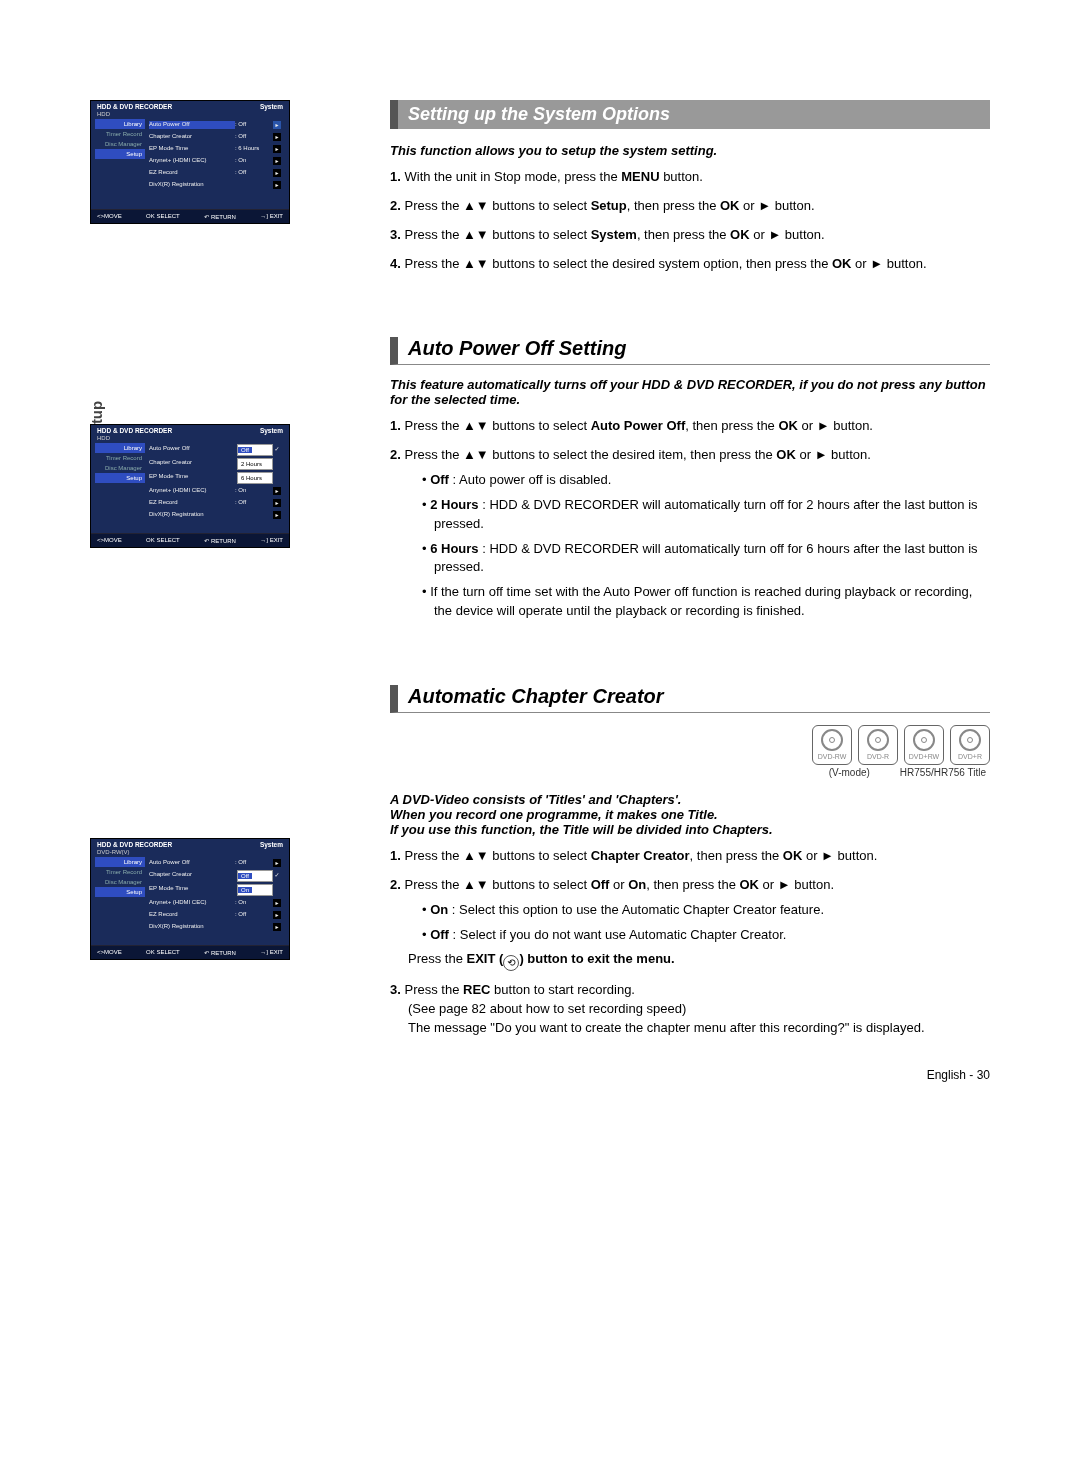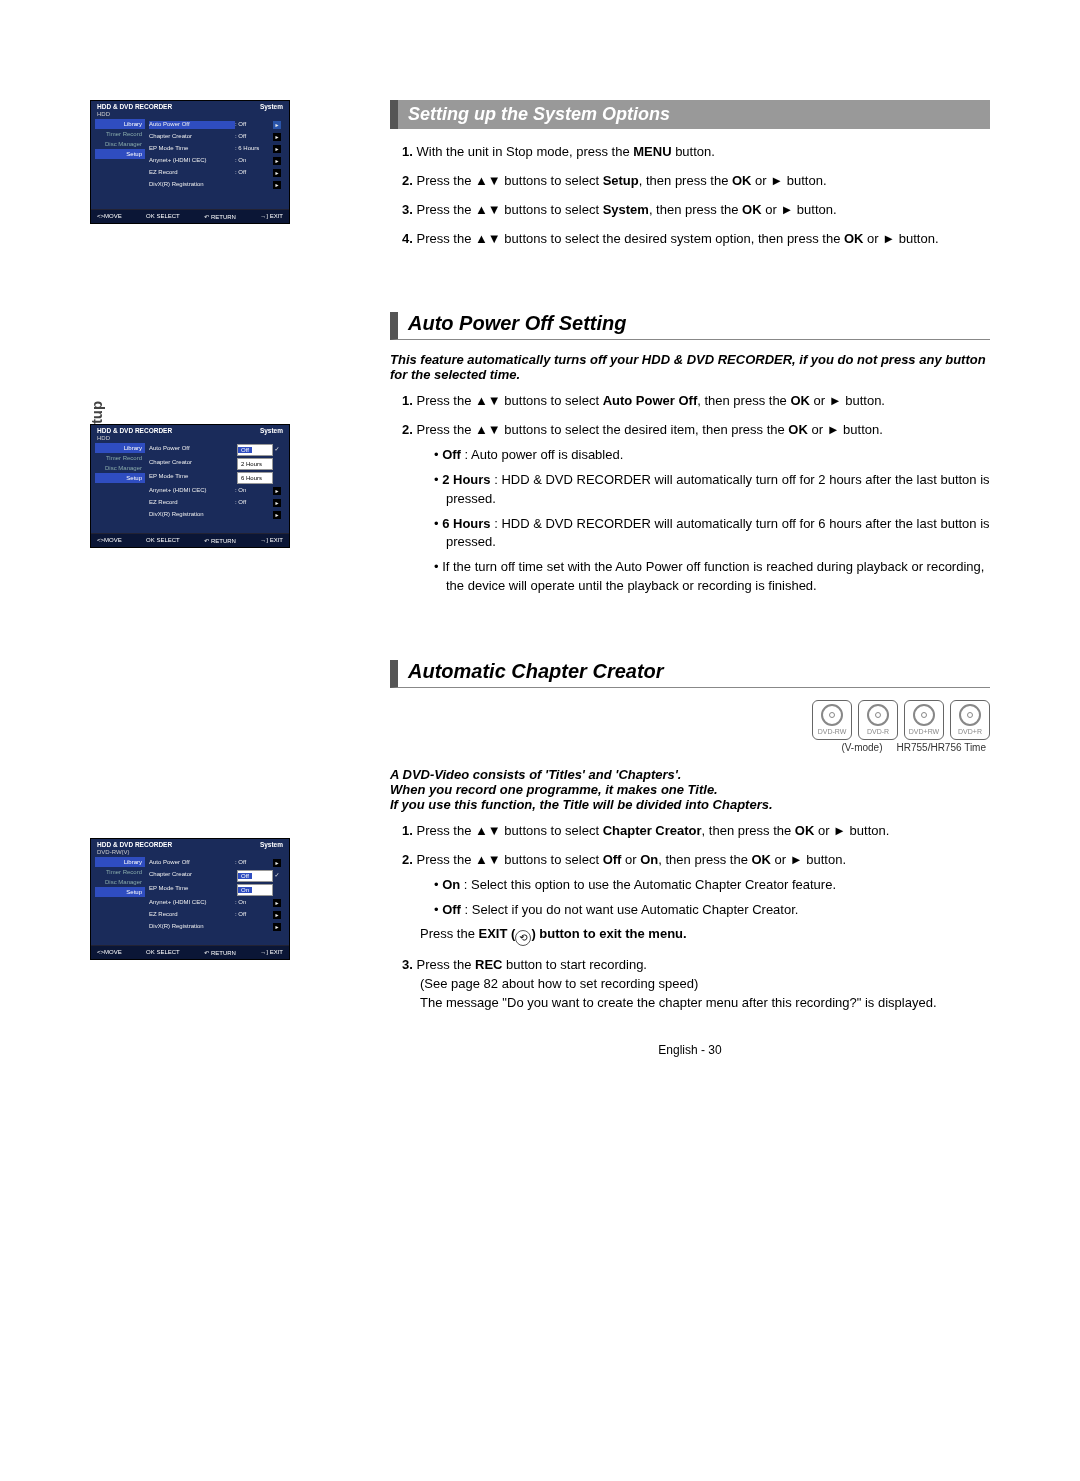--- a/index.html
+++ b/index.html
@@ -91,47 +91,47 @@
     border-bottom: 1px solid #888;
     padding: 0 0 4px 10px;
     margin: 20px 0 12px 0;
   }
   .lead {
     font-weight: bold;
     font-style: italic;
     font-size: 13px;
     margin-bottom: 10px;
   }
-  ol.steps { list-style: none; margin-left: 12px; }
+  ol.steps { list-style: none; margin-left: 0; }
   ol.steps > li { margin-bottom: 10px; line-height: 1.45; padding-left: 18px; text-indent: -18px; }
   ol.steps > li .num { font-weight: bold; }
   ul.sub { list-style: none; margin: 6px 0 0 14px; }
   ul.sub > li { margin-bottom: 6px; line-height: 1.45; padding-left: 12px; text-indent: -12px; }
   ul.sub > li::before { content: "• "; }
   .bold { font-weight: bold; }
 
   .disc-icons { display: flex; justify-content: flex-end; gap: 6px; margin-bottom: 2px;}
   .disc-icon {
     width: 40px; height: 40px; border: 1.5px solid #666; border-radius: 6px;
     display: flex; flex-direction: column; align-items: center; justify-content: center;
     font-size: 7px; color: #888;
   }
   .disc-icon .ring {
     width: 22px; height: 22px; border: 2px solid #888; border-radius: 50%;
     display:flex; align-items:center; justify-content:center; margin-bottom:2px;
   }
   .disc-icon .ring div { width: 6px; height:6px; border:1.5px solid #888; border-radius:50%; }
-  .disc-caption { display:flex; justify-content:flex-end; gap: 14px; font-size: 10px; color:#333; margin-bottom: 14px; padding-right: 4px; }
+  .disc-caption { display:flex; justify-content:flex-end; gap: 30px; font-size: 10px; color:#333; margin-bottom: 14px; padding-right: 4px; }
 
   .exit-btn {
     display:inline-block; width:16px; height:16px; border:1.5px solid #555; border-radius:50%;
     font-size:10px; text-align:center; line-height:14px; vertical-align: -3px;
   }
 
-  .page-num { text-align: center; margin-top: 30px; font-size: 12px; }
+  .page-num { text-align: right; margin-top: 30px; font-size: 12px; }
 </style>
 </head>
 <body>
 
 <div class="tab-label">System Setup</div>
 
 <div class="page-layout">
 
   <div class="sidebar-col">
 
@@ -303,20 +303,21 @@
         <span>→] EXIT</span>
       </div>
     </div>
 
   </div>
 
   <div class="content-col">
 
     <div class="block-title">Setting up the System Options</div>
 
+    <p class="lead">This function allows you to setup the system setting.</p>
 
     <ol class="steps">
       <li><span class="num">1. </span><span>With the unit in Stop mode, press the </span><span class="bold">MENU</span><span> button.</span></li>
       <li><span class="num">2. </span><span>Press the ▲▼ buttons to select </span><span class="bold">Setup</span><span>, then press the </span><span class="bold">OK</span><span> or ► button.</span></li>
       <li><span class="num">3. </span><span>Press the ▲▼ buttons to select </span><span class="bold">System</span><span>, then press the </span><span class="bold">OK</span><span> or ► button.</span></li>
       <li><span class="num">4. </span><span>Press the ▲▼ buttons to select the desired  system option, then press the </span><span class="bold">OK</span><span> or ► button.</span></li>
     </ol>
 
     <div style="height:34px"></div>
 
@@ -360,21 +361,21 @@
         </div>
       <div class="disc-icon">
           <div class="ring">
             <div></div>
           </div>
           <span>DVD+R</span>
         </div>
     </div>
     <div class="disc-caption">
       <span>(V-mode)</span>
-      <span>HR755/HR756 Time</span>
+      <span>HR755/HR756 Title</span>
     </div>
 
     <p class="lead" style="white-space:pre-line">A DVD-Video consists of 'Titles' and 'Chapters'.
 When you record one programme, it makes one Title.
 If you use this function, the Title will be divided into Chapters.</p>
 
     <ol class="steps">
       <li><span class="num">1. </span><span>Press the ▲▼ buttons to select </span><span class="bold">Chapter Creator</span><span>, then press the </span><span class="bold">OK</span><span> or ► button.</span></li>
       <li><span class="num">2. </span><span>Press the ▲▼ buttons to select </span><span class="bold">Off</span><span> or </span><span class="bold">On</span><span>, then press the </span><span class="bold">OK</span><span> or ► button.</span>
         <ul class="sub">

